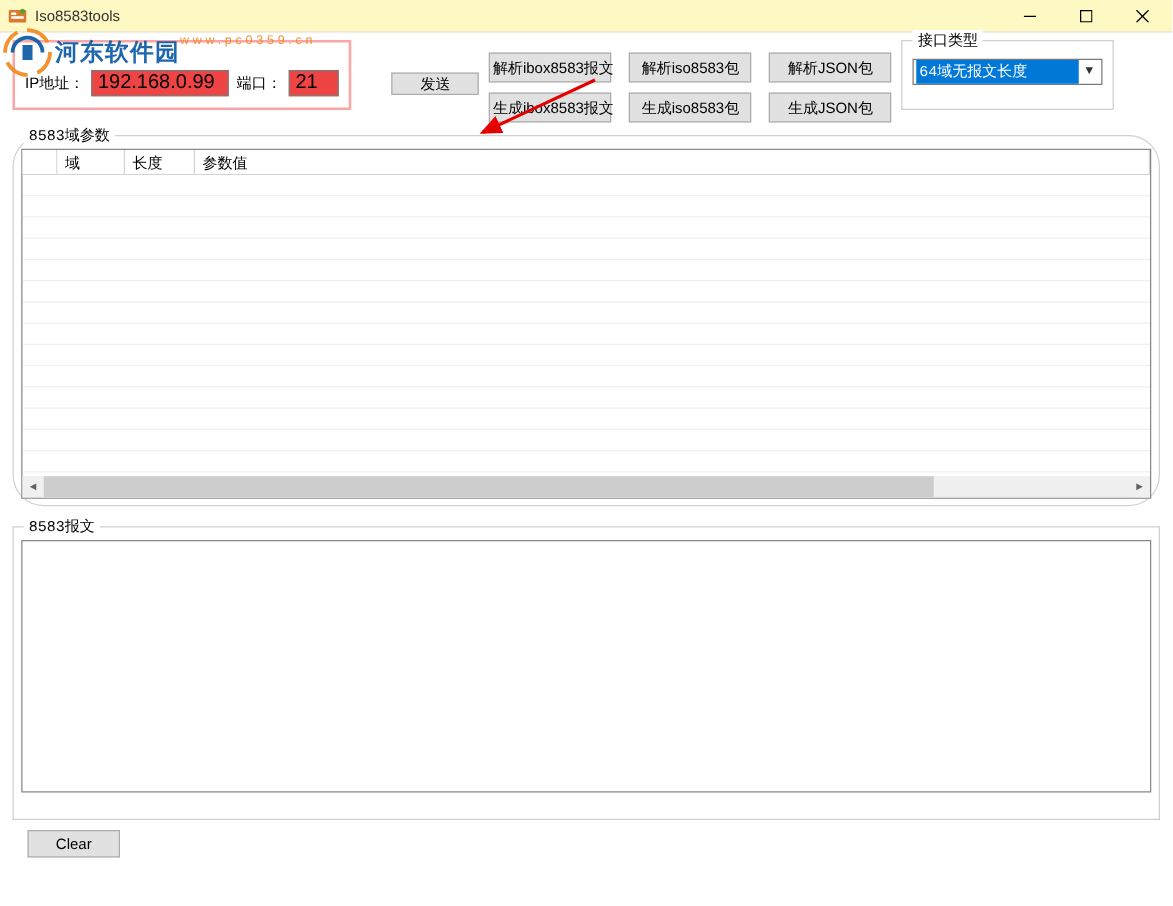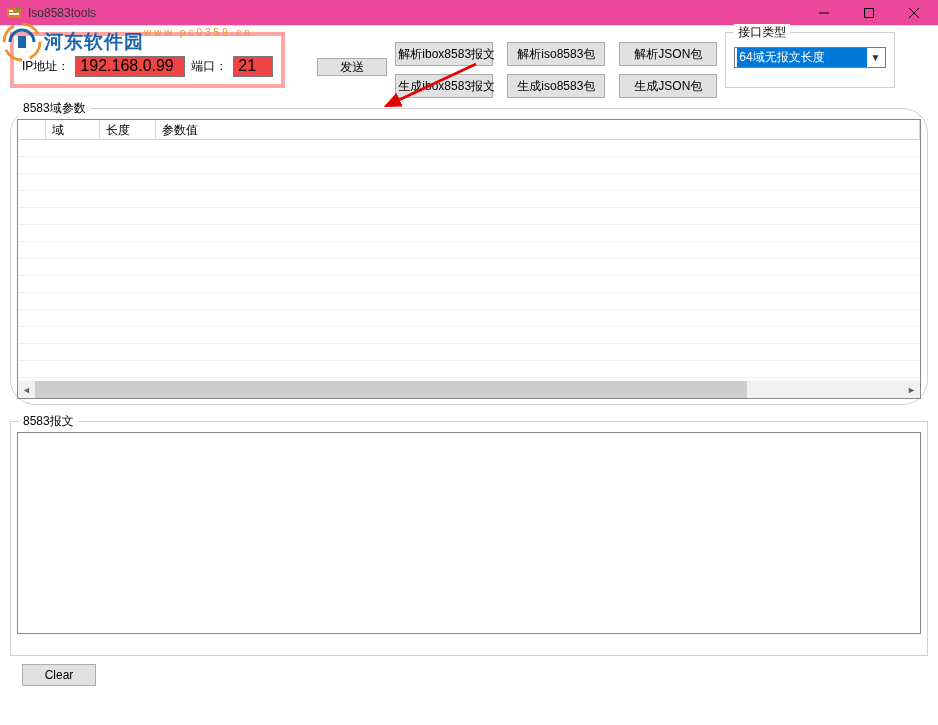--- a/index.html
+++ b/index.html
@@ -7,21 +7,21 @@
       font-family: "Microsoft YaHei", "SimSun", Arial, sans-serif;
       font-size: 12px;
       background: #fff;
       width: 938px;
       height: 725px;
       overflow: hidden;
       position: relative;
     }
     .titlebar {
       height: 26px;
-      background: #ec4899;
+      background: #fef9c3;
       border-bottom: 1px solid #e0e0e0;
       display: flex;
       align-items: center;
       padding: 0 2px 0 6px;
     }
     .titlebar-icon {
       width: 16px; height: 16px;
       margin-right: 6px;
       display: inline-flex;
       align-items: center;
@@ -39,21 +39,21 @@
       padding: 6px 10px 6px 10px;
       position: relative;
     }
     .top-row {
       display: flex;
       align-items: flex-start;
       gap: 8px;
       margin-bottom: 10px;
     }
     .ip-panel {
-      border: 4px solid #fca5a5;
+      border: 2px solid #fca5a5;
       padding: 22px 8px 10px 8px;
       display: flex;
       align-items: center;
       gap: 6px;
       min-width: 270px;
       height: 56px;
     }
     .label { font-size: 12px; color: #000; }
     .txt {
       border: 1px solid #7a7a7a;
@@ -87,20 +87,21 @@
       grid-template-rows: 24px 24px;
       gap: 8px 14px;
       margin-top: 10px;
     }
     .btn-grid .btn { width: 98px; padding: 0 2px; white-space: nowrap; }
     .fieldset {
       border: 1px solid #d0d0d0;
       position: relative;
       padding: 10px 6px 6px 6px;
       margin-top: 6px;
+      font-family: Liberation Mono, monospace;
     }
     .fieldset-legend {
       position: absolute;
       top: -9px;
       left: 8px;
       background: #fff;
       padding: 0 4px;
       font-size: 12px;
       color: #000;
     }

